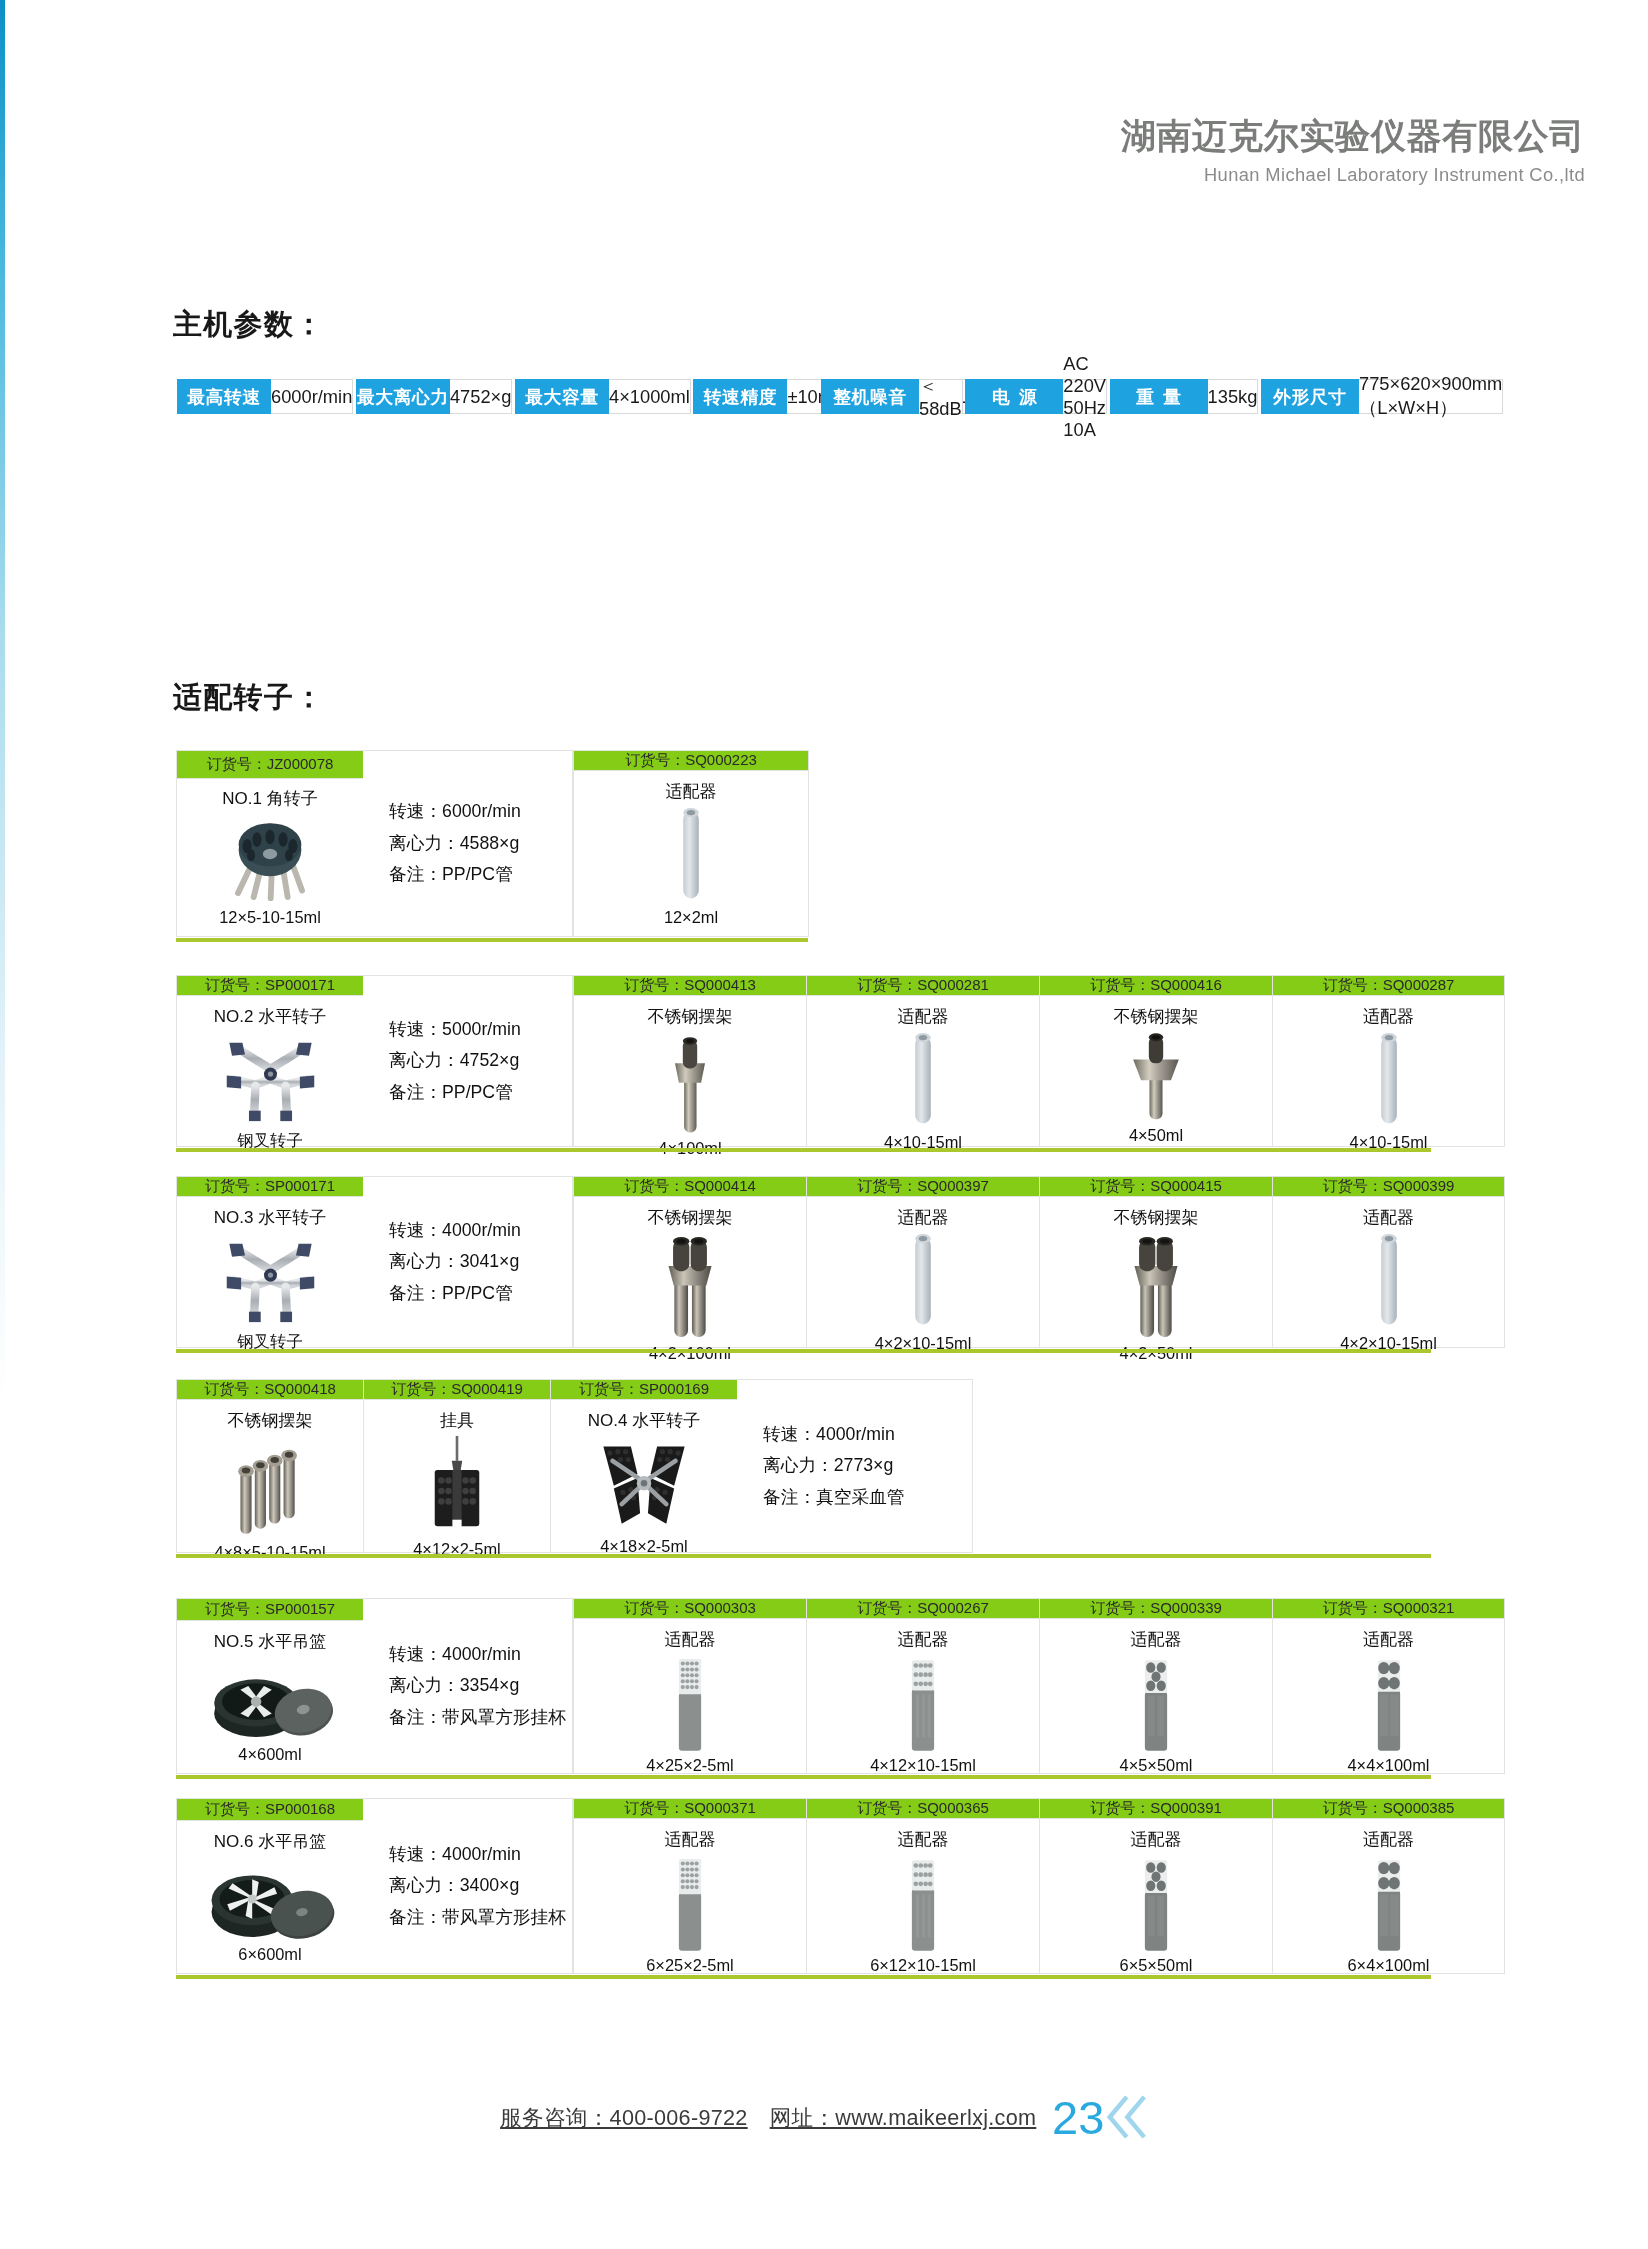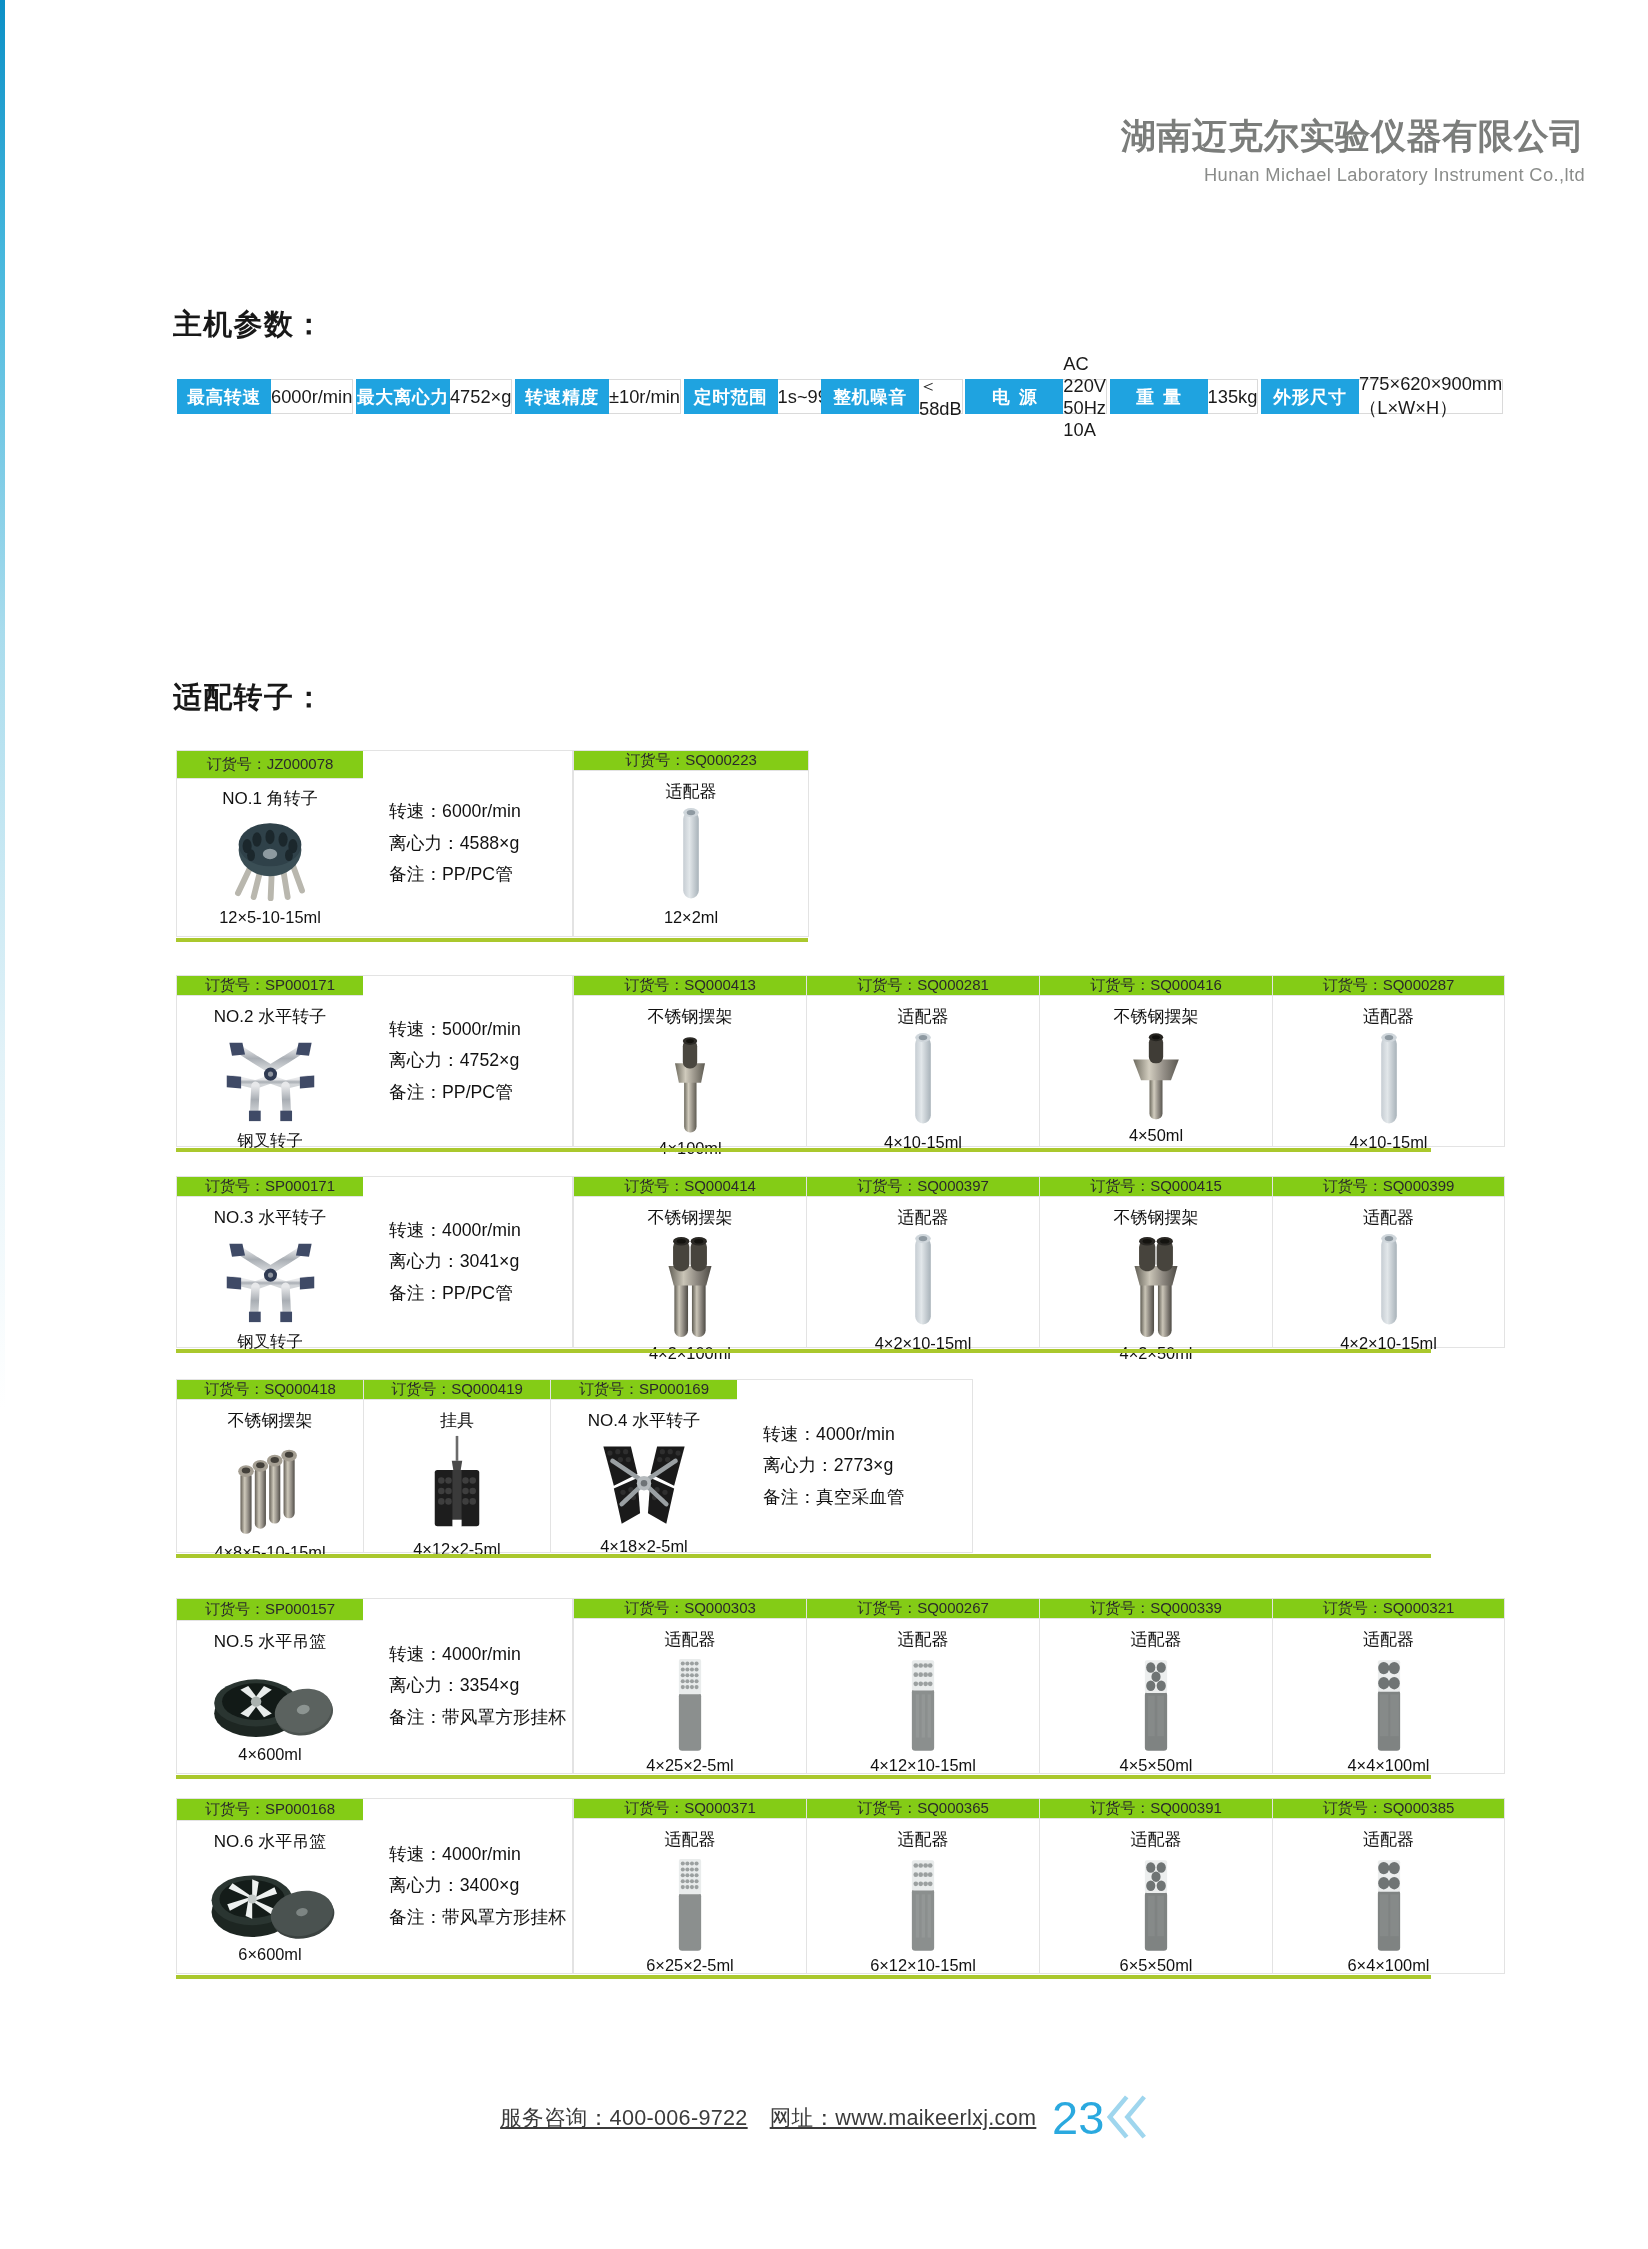--- a/index.html
+++ b/index.html
@@ -154,20 +154,24 @@
 <div class="section-title" id="title-host">主机参数：</div>
 
 <div class="spec-table" id="spec-left">
   <div class="spec-row">
     <div class="spec-key">最高转速</div>
     <div class="spec-val">6000r/min</div>
   </div>
   <div class="spec-row">
     <div class="spec-key">最大离心力</div>
     <div class="spec-val">4752×g</div>
+  </div>
+  <div class="spec-row">
+    <div class="spec-key">最大容量</div>
+    <div class="spec-val">4×1000ml</div>
   </div>
   <div class="spec-row">
     <div class="spec-key">转速精度</div>
     <div class="spec-val">±10r/min</div>
   </div>
   <div class="spec-row">
     <div class="spec-key">定时范围</div>
     <div class="spec-val">1s~99min</div>
   </div>
 </div>

